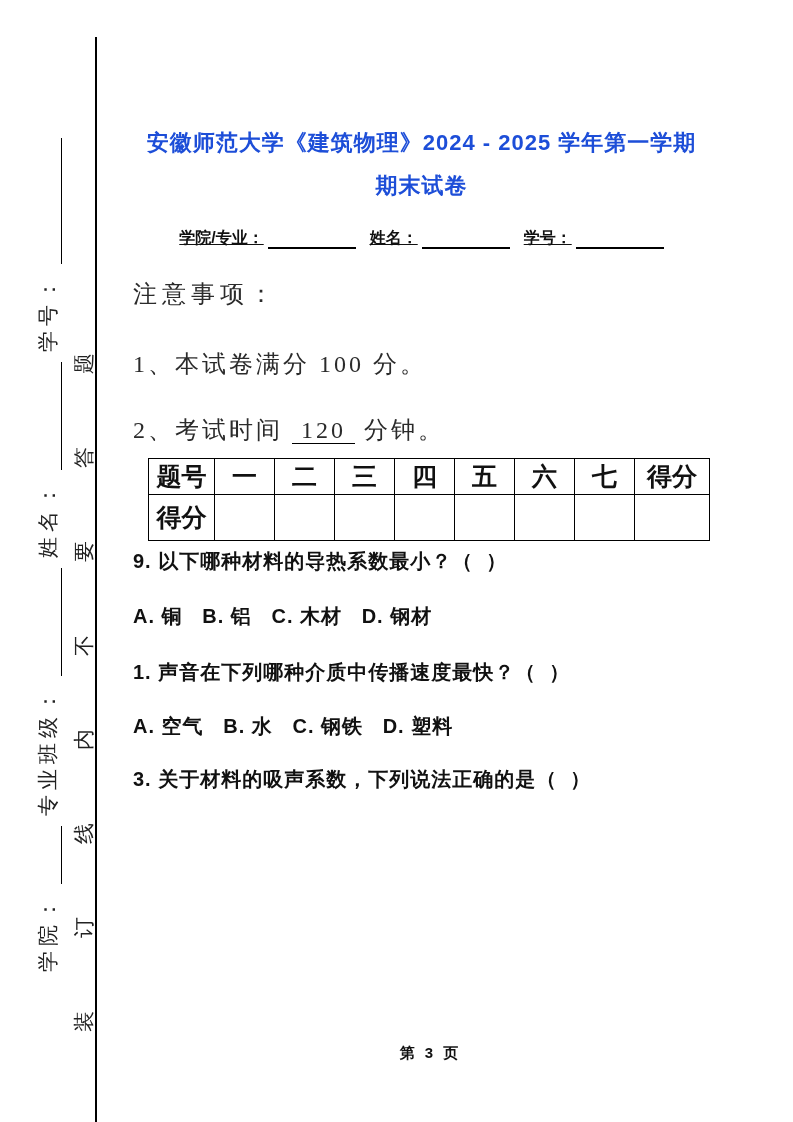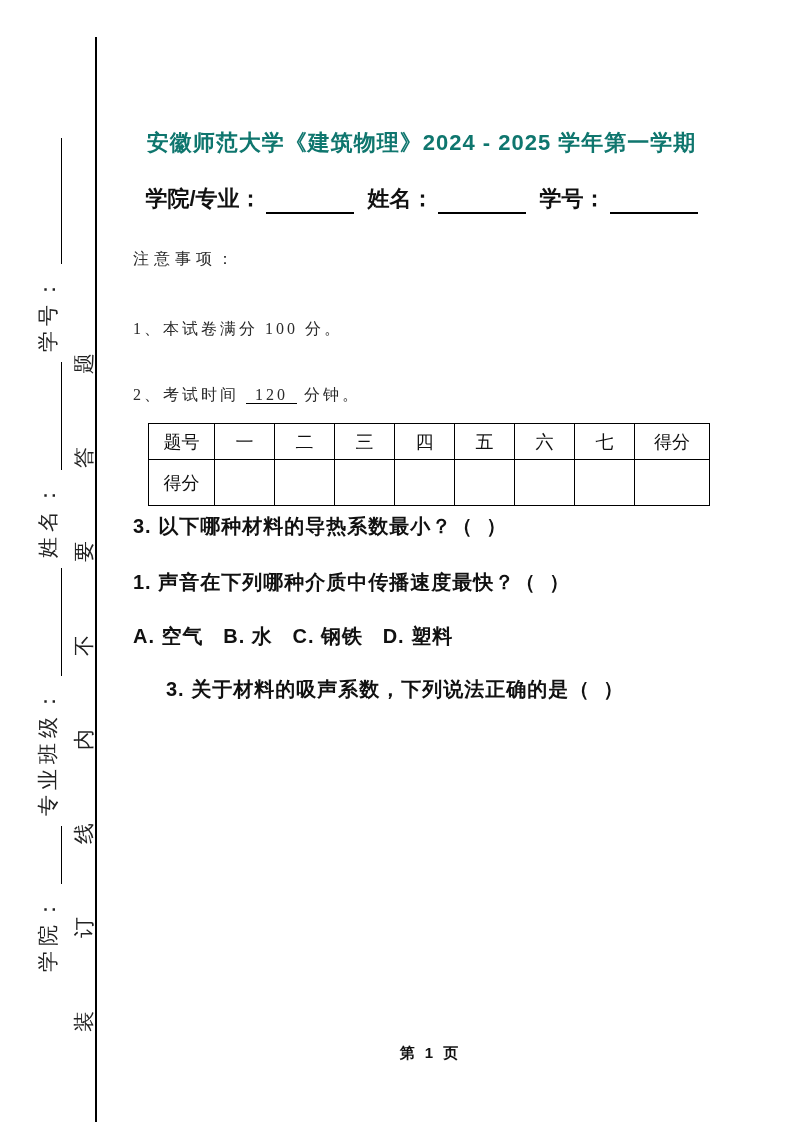--- a/index.html
+++ b/index.html
@@ -49,53 +49,53 @@
     font-size: 21px; color: #222;
     padding-left: 30px;
     gap: 73px;
   }
 
   
   .content {
     position: absolute; left: 97px; top: 0;
     width: 696px; padding: 0 83px 0 36px;
   }
-  .title { text-align: center; font-weight: bold; font-size: 22px; letter-spacing: 1px; color: #0f766e; }
+  .title { text-align: center; font-weight: bold; font-size: 22px; letter-spacing: 1px; color: #1d4ed8; }
   .title-1 { margin-top: 128px; line-height: 30px; }
   .title-2 { margin-top: 13px; line-height: 30px; }
 
   .info-line {
     margin-top: 26px;
     display: flex; justify-content: center; align-items: flex-end;
-    font-weight: bold; font-size: 22px; white-space: nowrap;
+    font-weight: bold; font-size: 16px; white-space: nowrap; text-decoration: underline;
   }
   .info-line .grp { display: flex; align-items: flex-end; }
   .info-line .grp + .grp { margin-left: 14px; }
   .info-line .blank {
     display: inline-block; width: 88px; height: 22px;
     border-bottom: 2px solid #000; margin-left: 4px;
   }
 
   .serif-note {
     font-family: "Liberation Serif", serif;
-    color: #2b2b2b; font-size: 16px; line-height: 24px;
+    color: #2b2b2b; font-size: 24px; line-height: 24px;
   }
   .notes-heading { margin-top: 33px; letter-spacing: 5px; }
   .note-item-1 { margin-top: 46px; letter-spacing: 3px; }
   .note-item-2 { margin-top: 42px; letter-spacing: 3px; }
   .u-120 { border-bottom: 1.5px solid #000; padding: 0 9px; }
 
   table.score {
     border-collapse: collapse; table-layout: fixed;
     width: 561px; margin: 16px 0 0 15px;
   }
   table.score td {
     border: 1.5px solid #000;
     text-align: center; vertical-align: middle;
-    font-weight: normal; font-size: 18px;
+    font-weight: bold; font-size: 25px;
   }
   tr.score-r0 { height: 36px; }
   tr.score-r1 { height: 46px; }
   tr.score-r2 { height: 54px; }
   col.sc-first { width: 66px; }
   col.sc-mid { width: 60px; }
   col.sc-last { width: 75px; }
 
   .section-heading {
     margin-top: 16px;
@@ -103,21 +103,21 @@
     letter-spacing: 1px; text-align: justify;
   }
   .q-text, .q-options {
     font-weight: 600; font-size: 20px; line-height: 24px;
     letter-spacing: 1px; white-space: pre-wrap;
   }
   .q1-text { margin-top: 8px; }
   .q1-opts { margin-top: 31px; }
   .q2-text { margin-top: 32px; }
   .q2-opts { margin-top: 30px; }
-  .q3-text { margin-top: 29px; margin-left: 33px; }
+  .q3-text { margin-top: 29px; }
   .q3-opts { margin-top: 29px; }
 
   .page-footer {
     position: absolute; left: 133px; top: 1044px; width: 577px;
     text-align: center; font-weight: bold; font-size: 15px;
     letter-spacing: 3px; padding-left: 18px;
   }
 </style>
 </head>
 <body>
@@ -152,20 +152,21 @@
     <span>内</span>
     <span>不</span>
     <span>要</span>
     <span>答</span>
     <span>题</span>
   </div>
 
   <div class="content">
 
     <div class="title title-1">安徽师范大学《建筑物理》2024 - 2025 学年第一学期</div>
+    <div class="title title-2">期末试卷</div>
 
     <div class="info-line">
       <span class="grp">
         <span>学院/专业：</span>
         <span class="blank"></span>
       </span>
       <span class="grp">
         <span>姓名：</span>
         <span class="blank"></span>
       </span>
@@ -215,24 +216,25 @@
         <td></td>
         <td></td>
         <td></td>
         <td></td>
         <td></td>
       </tr>
     </tbody>
       </table>
 
 
-    <div class="q-text q1-text">3. 以下哪种材料的导热系数最小？（  ）</div>
+    <div class="q-text q1-text">9. 以下哪种材料的导热系数最小？（  ）</div>
+    <div class="q-options q1-opts">A. 铜   B. 铝   C. 木材   D. 钢材</div>
 
     <div class="q-text q2-text">1. 声音在下列哪种介质中传播速度最快？（  ）</div>
     <div class="q-options q2-opts">A. 空气   B. 水   C. 钢铁   D. 塑料</div>
 
     <div class="q-text q3-text">3. 关于材料的吸声系数，下列说法正确的是（  ）</div>
 
   </div>
 
-  <div class="page-footer">第 1 页</div>
+  <div class="page-footer">第 3 页</div>
 
 </div>
 
 </body></html>

